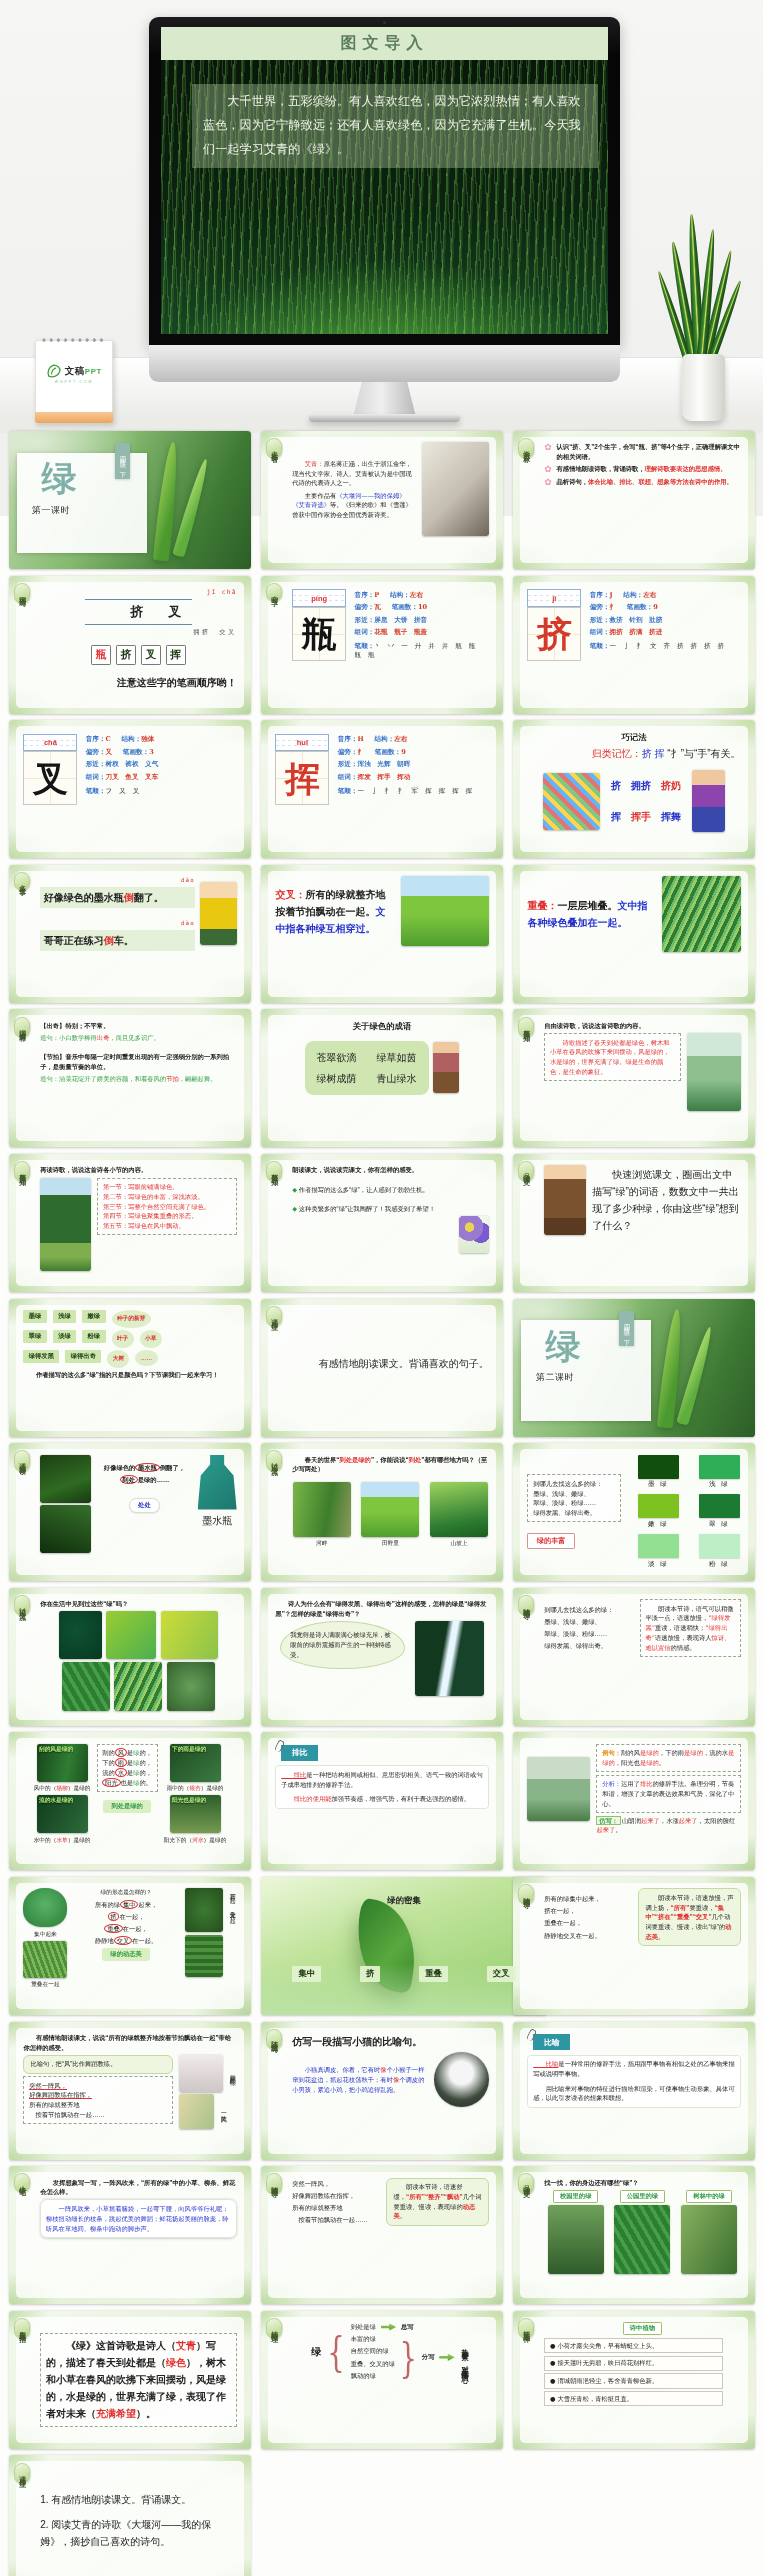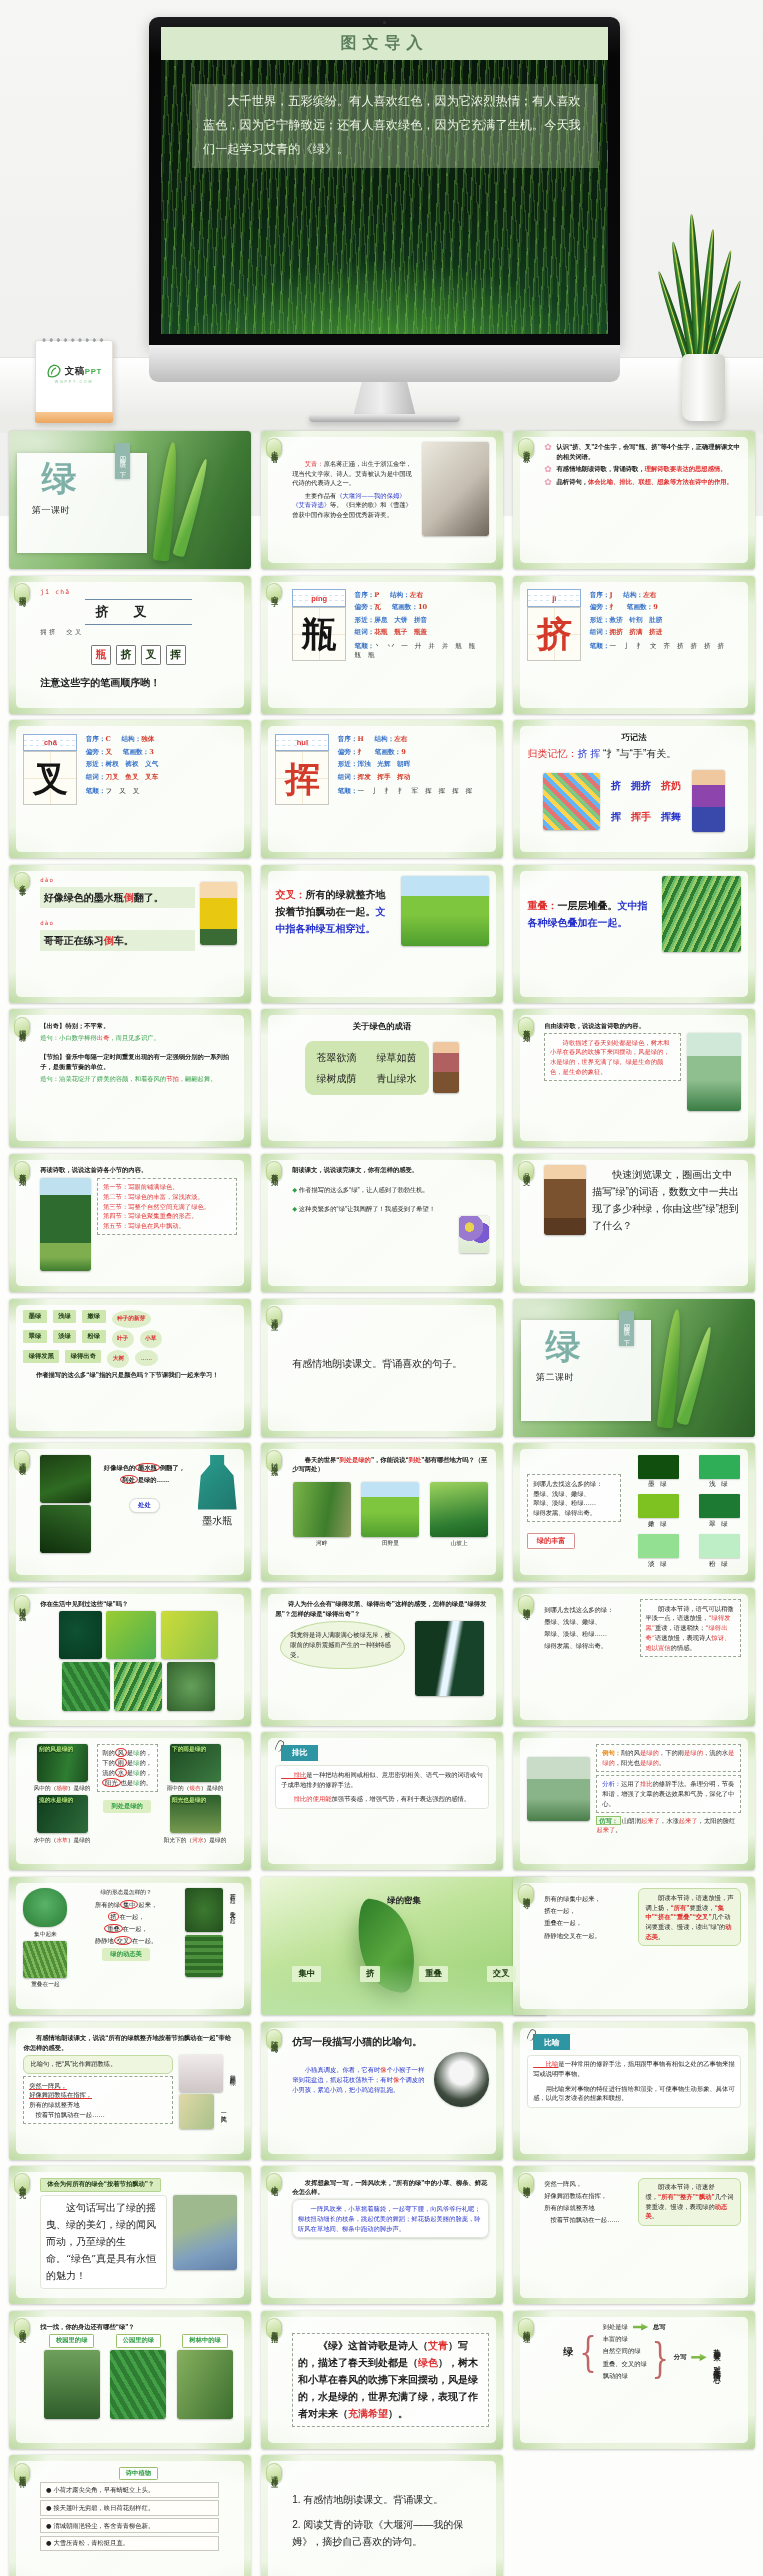--- a/index.html
+++ b/index.html
@@ -57,21 +57,21 @@
   .vtab{position:absolute;left:5.4px;top:7.2px;z-index:3;writing-mode:vertical-rl;text-orientation:upright;
     background:linear-gradient(160deg,#f0f8e0,#c6de9f 70%,#afd184);border:0.6px solid #b9d393;border-radius:7.8px;
     padding:6px 1.8px;font-size:6.9px;font-weight:bold;color:#41562c;letter-spacing:1.8px;box-shadow:0.6px 0.6px 1.2px rgba(0,0,0,.18);}
 
   .blk-h{font-weight:bold;font-size:8.4px;}
   .blk-h.ctr{text-align:center;}
   .blk-p{line-height:1.55;}
   .blk-p.bd{font-weight:bold;}
   .blk-p.lg{font-size:10px;line-height:1.7;}
   .blk-p.sm{font-size:5.7px;}
-  .blk-p.ctr{text-align:left;}
+  .blk-p.ctr{text-align:right;}
   .blk-p.kai{font-family:"DejaVu Serif","Liberation Serif",serif;}
   .blk-p.pin{color:#e03131;letter-spacing:1.2px;font-family:"DejaVu Sans Mono",monospace;}
   .blk-p.gray{color:#555;letter-spacing:2.4px;}
   .blk-p.cap{font-size:5.7px;text-align:center;}
   .flex1{flex:1;min-width:0;}
   .blk-row{display:flex;gap:4.8px;align-items:flex-start;}
   .blk-row.vctr{align-items:center;}
   .blk-row.ctr{justify-content:center;}
   .blk-row.end{justify-content:flex-end;}
   .blk-row.spread{justify-content:space-around;}
@@ -952,34 +952,20 @@
         <div class="tcontent">
           <div class="tag">比喻</div>
           <div class="blk-box white">
             <div class="blk-p kai"><span class="run-ru">　　比喻</span><span>是一种常用的修辞手法，指用跟甲事物有相似之处的乙事物来描写或说明甲事物。</span></div>
             <div style="height: 4.8px; flex: 0 0 auto;"></div>
             <div class="blk-p kai"><span>　　用比喻来对事物的特征进行描绘和渲染，可使事物生动形象、具体可感，以此引发读者的想象和联想。</span></div>
           </div>
         </div>
       </article>
       <article class="thumb hastab">
-        <div class="vtab">合作探究</div>
-        <div class="tcontent">
-          <span class="chip hdr">体会为何所有的绿会“按着节拍飘动”？</span>
-          <div class="blk-row gapmd">
-            <div class="blk-box white flex1">
-              <div class="blk-p kai lg"><span>　　这句话写出了绿的摇曳、绿的美幻，绿的闻风而动，乃至绿的生命。“绿色”真是具有永恒的魅力！</span></div>
-            </div>
-            <div class="phwrap">
-              <div class="ph g-willow" style="width: 64px; height: 75px;"></div>
-            </div>
-          </div>
-        </div>
-      </article>
-      <article class="thumb hastab">
         <div class="vtab">小练笔</div>
         <div class="tcontent">
           <div class="blk-p bd"><span>　　发挥想象写一写，一阵风吹来，“所有的绿”中的小草、柳条、鲜花会怎么样。</span></div>
           <div class="blk-box white round">
             <div class="blk-p kai"><span class="run-b">　　一阵风吹来，小草摇着脑袋，一起弯下腰，向风爷爷行礼呢；柳枝扭动细长的枝条，跳起优美的舞蹈；鲜花扬起美丽的脸庞，聆听风在草地间、柳条中跑动的脚步声。</span></div>
           </div>
         </div>
       </article>
       <article class="thumb hastab">
         <div class="vtab">朗读指导</div>

